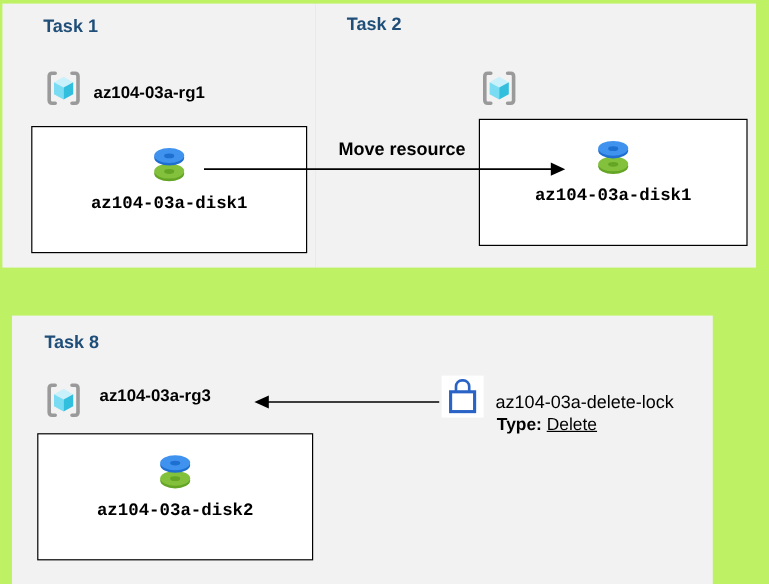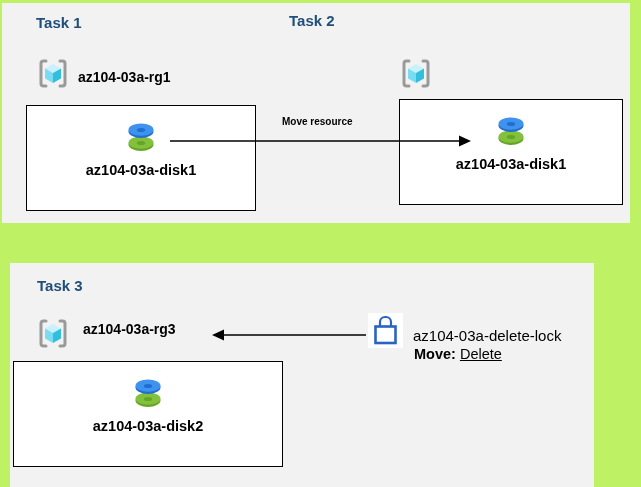--- a/index.html
+++ b/index.html
@@ -25,29 +25,29 @@
     position:absolute;font-weight:bold;font-size:14px;color:#000;white-space:nowrap;
   }
   .t1-rg-label{left:76px;top:66px;}
   .t2-rg-label{left:184px;top:62px;}
   .t3-rg-label{left:73px;top:58px;}
   .resource-box{
     position:absolute;background:#ffffff;border:1.5px solid #000;
   }
   .t1-box{left:24px;top:102px;width:228px;height:104px;}
   .t2-box{left:136px;top:96px;width:222px;height:104px;}
-  .t3-box{left:3px;top:98px;width:228px;height:104px;padding-left:40px;}
+  .t3-box{left:21px;top:98px;width:228px;height:104px;}
   .disk-icon{position:absolute;left:50%;margin-left:-18px;top:14px;}
   .disk-label{
     position:absolute;left:0;right:0;top:56px;text-align:center;
-    font-weight:bold;font-size:14.5px;color:#000;white-space:nowrap;
+    font-weight:bold;font-size:14.5px;color:#000;white-space:nowrap;font-family:Liberation Mono, monospace;
   }
   .arrow-layer{position:absolute;left:0;top:0;width:641px;height:487px;pointer-events:none;}
   .move-label{
-    position:absolute;left:282px;top:116px;font-weight:bold;font-size:10px;color:#000;white-space:nowrap;
+    position:absolute;left:282px;top:116px;font-weight:bold;font-size:15px;color:#000;white-space:nowrap;
   }
   .lock-chip{
     position:absolute;left:368px;top:313px;width:35px;height:35px;background:#ffffff;
   }
   .lock-chip svg{position:absolute;left:0;top:0;}
   .lock-name{
     position:absolute;left:413px;top:327px;font-weight:normal;font-size:15px;color:#000;white-space:nowrap;
   }
   .lock-type{
     position:absolute;left:414px;top:346px;font-size:14.5px;color:#000;white-space:nowrap;
@@ -111,21 +111,21 @@
           <ellipse cx="18" cy="11.5" rx="12.5" ry="6.5" fill="#1e6fd0"></ellipse>
           <ellipse cx="18" cy="9.6" rx="12.5" ry="6.2" fill="#3f93ef"></ellipse>
           <ellipse cx="18" cy="9.9" rx="4.2" ry="2" fill="#1e6fd0"></ellipse>
         </svg>
       </span>
       <div class="disk-label">az104-03a-disk1</div>
     </div>
   </section>
 
   <section class="panel panel-task3">
-    <div class="panel-title t3-title">Task 3</div>
+    <div class="panel-title t3-title">Task 8</div>
 
     <span class="icon rg-icon-3">
       <svg width="36" height="35" viewBox="0 0 34 35">
         <path d="M10 5 H7.5 Q5 5 5 7.5 V27.5 Q5 30 7.5 30 H10" fill="none" stroke="#9a9a9a" stroke-width="3" stroke-linecap="round"></path>
         <path d="M24 5 H26.5 Q29 5 29 7.5 V27.5 Q29 30 26.5 30 H24" fill="none" stroke="#9a9a9a" stroke-width="3" stroke-linecap="round"></path>
         <polygon points="17,8 25,12.5 17,17 9,12.5" fill="#c9f1fb"></polygon>
         <polygon points="9,12.5 17,17 17,27 9,22.5" fill="#7adcf2"></polygon>
         <polygon points="25,12.5 17,17 17,27 25,22.5" fill="#32bedd"></polygon>
       </svg>
     </span>
@@ -160,16 +160,16 @@
   <div class="move-label">Move resource</div>
 
   <div class="lock-chip">
     <svg width="35" height="35" viewBox="0 0 35 35">
       <rect x="12" y="4" width="11" height="15" rx="5" fill="none" stroke="#2a63c6" stroke-width="2.2"></rect>
       <rect x="7.5" y="13.5" width="20" height="16.5" fill="#ffffff" stroke="#2a63c6" stroke-width="2.6"></rect>
     </svg>
   </div>
   <div class="lock-name">az104-03a-delete-lock</div>
   <div class="lock-type">
-    <span class="tl">Move:</span><span class="tv">Delete</span>
+    <span class="tl">Type:</span><span class="tv">Delete</span>
   </div>
 
 </div>
 
 </body></html>

